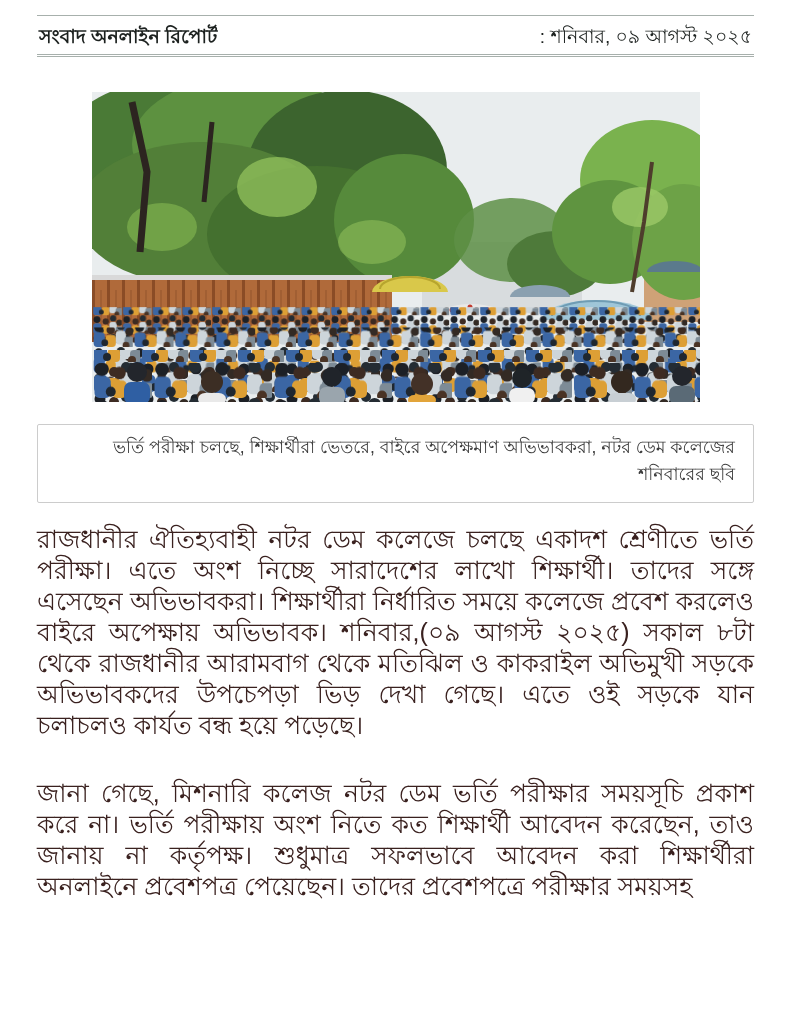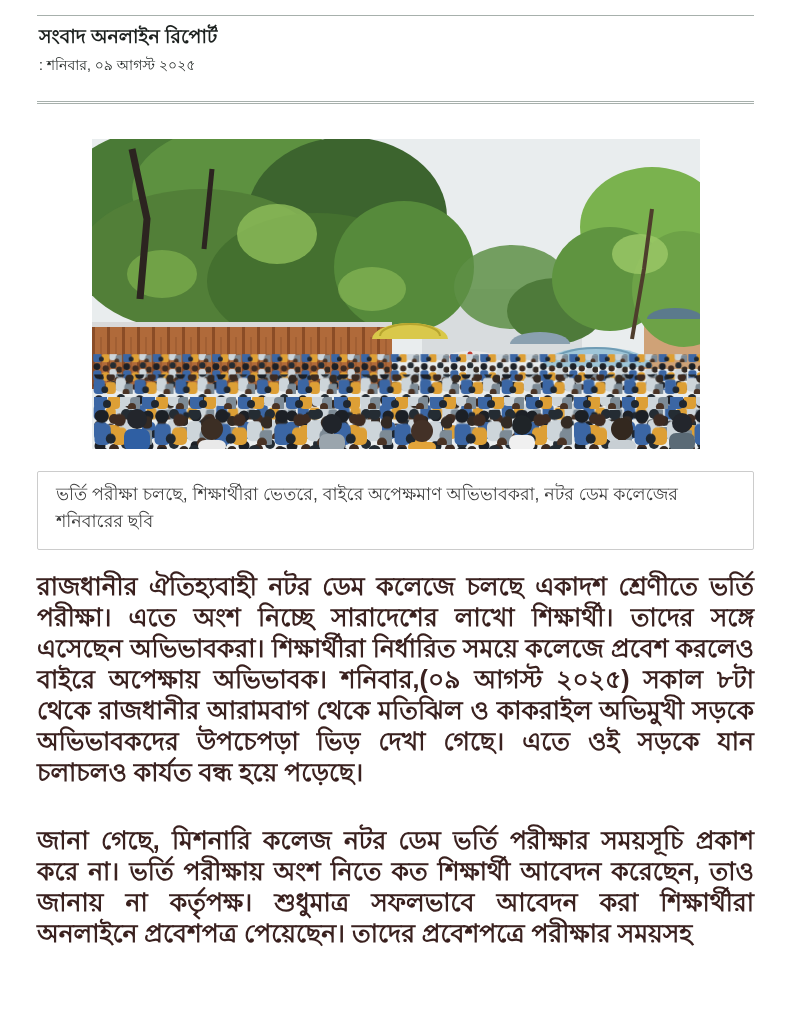--- a/index.html
+++ b/index.html
@@ -3,30 +3,30 @@
 <meta charset="utf-8">
 <style>
   html,body{margin:0;padding:0;background:#ffffff;}
   body{width:791px;height:1024px;overflow:hidden;
        font-family:"Liberation Sans","DejaVu Sans",sans-serif;}
   .page{width:791px;height:1024px;box-sizing:border-box;padding:0 37px;background:#fff;}
   .headline{margin:42px 0 0;font-size:29px;line-height:1.18;font-weight:bold;
             color:#101010;letter-spacing:0;}
   .byline-row{margin-top:15px;display:flex;justify-content:space-between;align-items:baseline;
               border-top:1px solid #a7b0ac;border-bottom:3px double #a7b0ac;
-              padding:6px 2px 23px;flex-direction:column;}
+              padding:6px 2px 0;}
   .byline{font-size:19px;font-weight:bold;color:#1c211f;}
-  .date{font-size:14px;color:#1c211f;}
+  .date{font-size:19px;color:#1c211f;}
   .photo-wrap{width:608px;margin:35px auto 0;line-height:0;}
   .caption-box{margin-top:22px;border:1px solid #cccccc;border-radius:2px;
-               padding:9px 18px 14px;text-align:left;font-size:17.5px;line-height:1.55;
+               padding:9px 18px 14px;text-align:right;font-size:17.5px;line-height:1.55;
                color:#3c3c3c;}
   .caption-box .cap2{display:block;}
   .body-text{font-size:25px;line-height:31px;color:#3a211f;text-align:justify;
-             margin:21px 0 0;font-weight:bold;}
+             margin:21px 0 0;}
   .body-text.second{margin-top:37px;}
 </style>
 </head>
 <body>
 
 <div class="page">
 
 
   <div class="byline-row">
     <span class="byline">সংবাদ অনলাইন রিপোর্ট</span>

